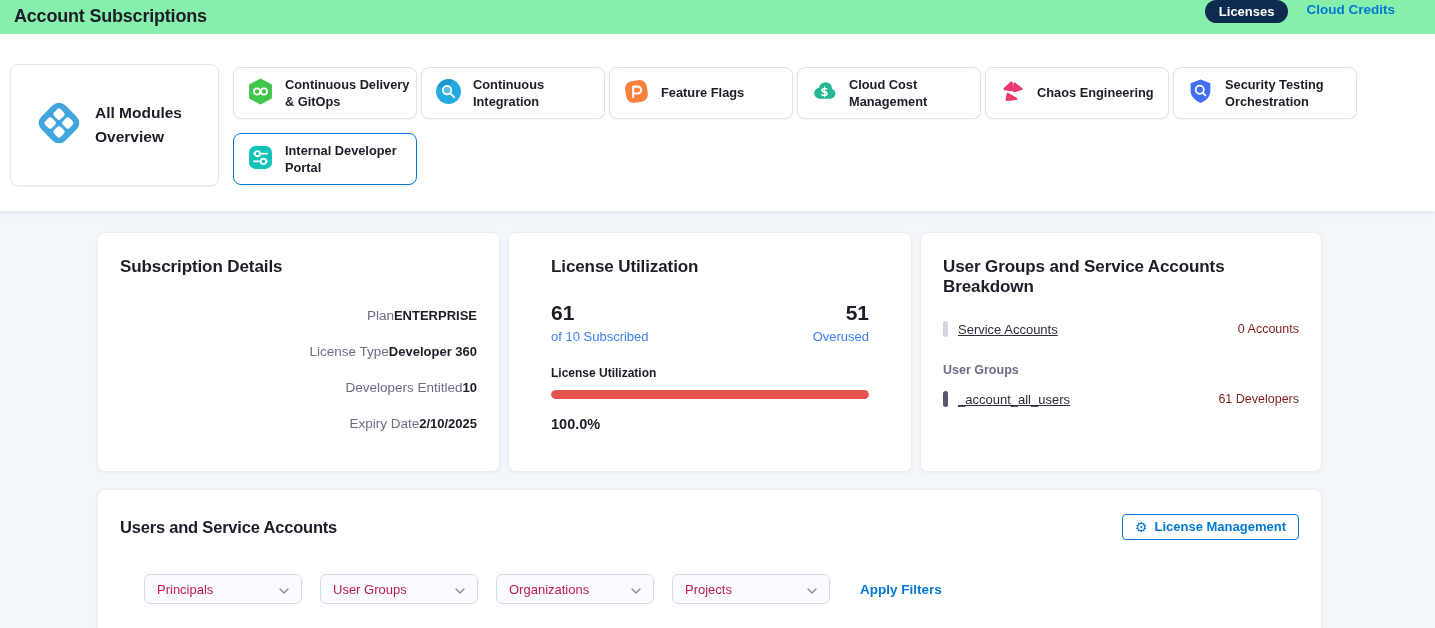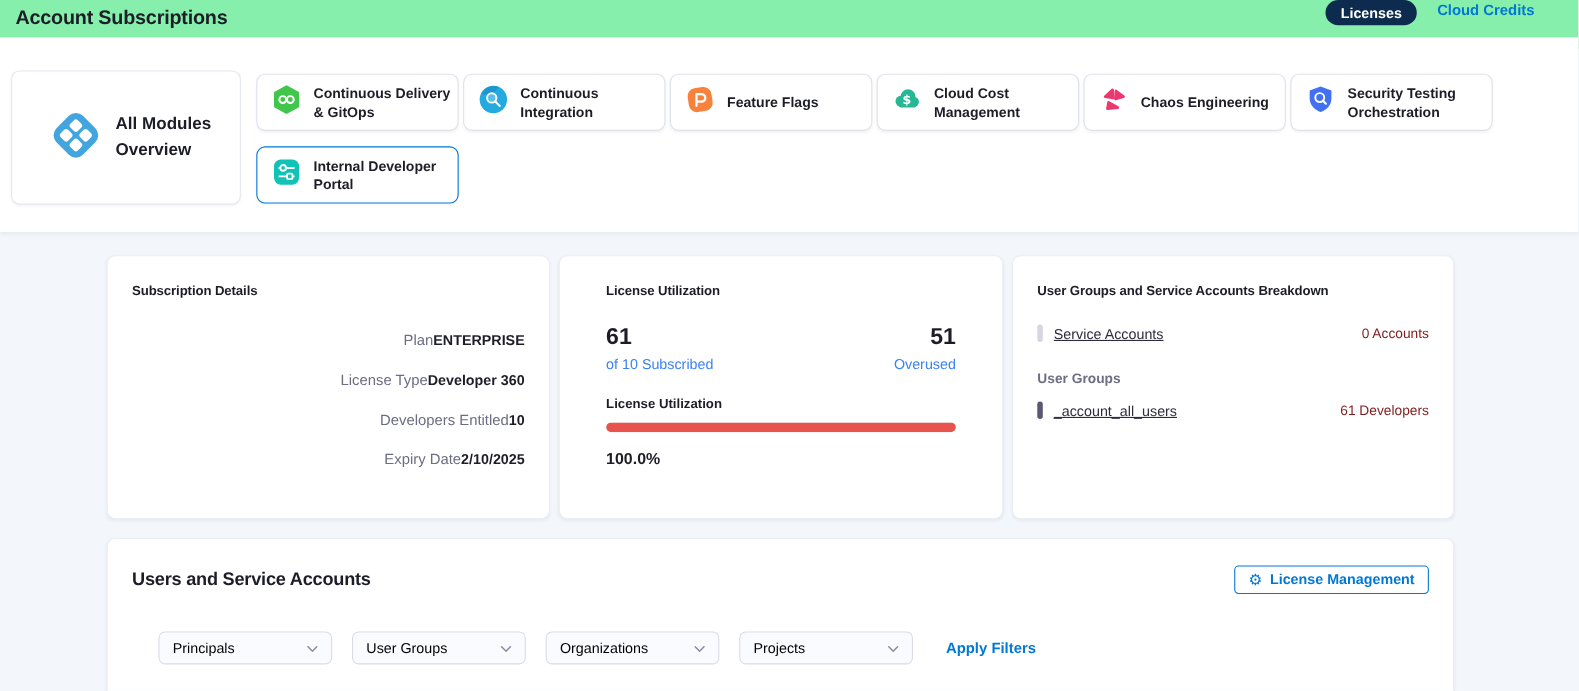--- a/index.html
+++ b/index.html
@@ -9,30 +9,30 @@
 
   
   .topbar { position:absolute; top:0; left:0; right:0; height:44px; background:#86efac; border-bottom:1px solid #f97316; }
   .page-title { position:absolute; left:14px; top:6px; font-size:18px; font-weight:bold; letter-spacing:-0.2px; }
   .topbar-right { position:absolute; right:40px; top:0; display:flex; align-items:flex-start; gap:18px; }
   .pill-tab { background:#0d2b4e; color:#fff; font-size:13px; font-weight:bold; border:none; border-radius:13px; padding:4px 14px; cursor:pointer; }
   .link-tab { color:#0278d5; font-size:13.5px; font-weight:bold; background:none; border:none; cursor:pointer; padding:2px 0; }
 
   
   .modules-band { position:absolute; top:34px; left:0; right:0; height:177px; background:#fff; box-shadow:0 2px 4px rgba(96,97,112,0.12); }
-  .overview-card { position:absolute; left:10px; top:30px; width:209px; height:122px; background:#fff; border:1px solid #e4e7ef; border-radius:8px; display:flex; align-items:center; padding-left:34px; gap:12px; cursor:pointer; box-shadow:0 1px 2px rgba(40,41,61,0.06); }
+  .overview-card { position:absolute; left:10px; top:30px; width:209px; height:122px; background:#fff; border:1px solid #e4e7ef; border-radius:8px; display:flex; align-items:center; padding-left:24px; gap:12px; cursor:pointer; box-shadow:0 1px 2px rgba(40,41,61,0.06); }
   .overview-label { font-size:15.5px; font-weight:bold; line-height:1.55; width:92px; }
   .module-card { position:absolute; width:184px; height:52px; background:#fff; border:1px solid #dfe2ec; border-radius:8px; display:flex; align-items:center; padding-left:13px; gap:11px; cursor:pointer; box-shadow:0 1px 2px rgba(40,41,61,0.05); }
   .module-card.selected { border:1.6px solid #0278d5; }
   .module-label { font-size:12.8px; font-weight:bold; color:#1d1d28; line-height:1.35; padding-right:6px; }
   .micon { flex:0 0 auto; }
 
   
   .card { position:absolute; background:#fff; border:1px solid #eceef5; border-radius:8px; box-shadow:0 1px 3px rgba(40,41,61,0.06); }
-  .card-title { font-size:12px; font-weight:bold; letter-spacing:-0.1px; }
+  .card-title { font-size:17px; font-weight:bold; letter-spacing:-0.1px; }
 
   .sub-card { left:97px; top:232px; width:403px; height:240px; padding:24px 22px; }
   .kv-rows { margin-top:20px; }
   .kv-row { display:flex; justify-content:flex-end; align-items:center; height:36px;margin-left:16px; }
   .kv-label { color:#6c6d83; font-size:13.5px; }
   .kv-value { font-size:13px; font-weight:bold; color:#1d1d28; }
 
   .util-card { left:508px; top:232px; width:404px; height:240px; padding:24px 42px; }
   .util-numbers { display:flex; justify-content:space-between; margin-top:24px; }
   .util-big { font-size:21px; font-weight:bold; }
@@ -54,21 +54,21 @@
   .bd-row.tight { margin-top:14px; }
 
   
   .users-card { left:97px; top:489px; width:1225px; height:260px; padding:24px 22px; }
   .users-head { display:flex; align-items:center; justify-content:space-between; }
   .users-title { font-size:16.5px; font-weight:bold; letter-spacing:-0.2px; }
   .lm-button { display:flex; align-items:center; gap:7px; border:1px solid #0278d5; border-radius:4px; background:#fff; color:#0278d5; font-size:13px; font-weight:bold; padding:4px 12px 5px; cursor:pointer; font-family:inherit; }
   .gear-glyph { font-size:14px; line-height:1; }
   .filters-row { display:flex; align-items:center; gap:18px; margin-top:34px; margin-left:24px; }
   .filter-select { width:158px; height:30px; background:#fafbfe; border:1px solid #d9dce8; border-radius:6px; display:flex; align-items:center; justify-content:space-between; padding:0 12px; cursor:pointer; }
-  .filter-label { font-size:13px; color:#000000; }
+  .filter-label { font-size:13px; color:#be185d; }
   .apply-filters { color:#0278d5; font-size:13.5px; font-weight:bold; background:none; border:none; cursor:pointer; margin-left:12px; font-family:inherit; }
 </style>
 </head>
 <body>
 
 <div class="page">
 
   <div class="topbar">
     <div class="page-title">Account Subscriptions</div>
     <div class="topbar-right">

